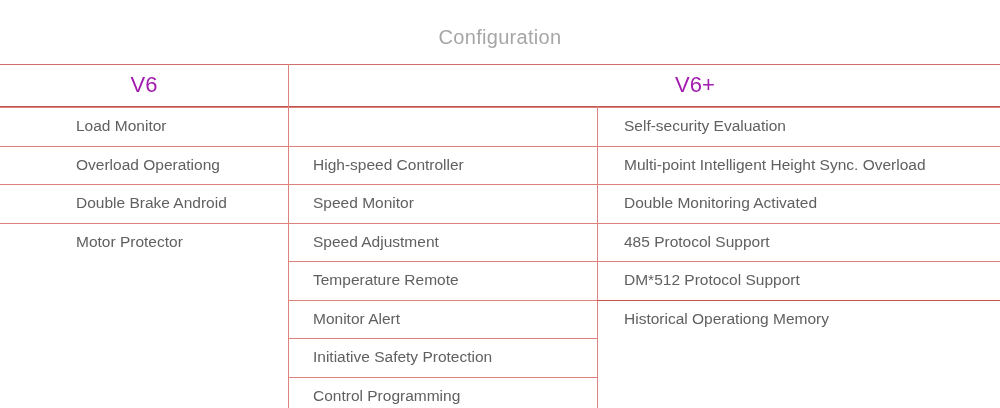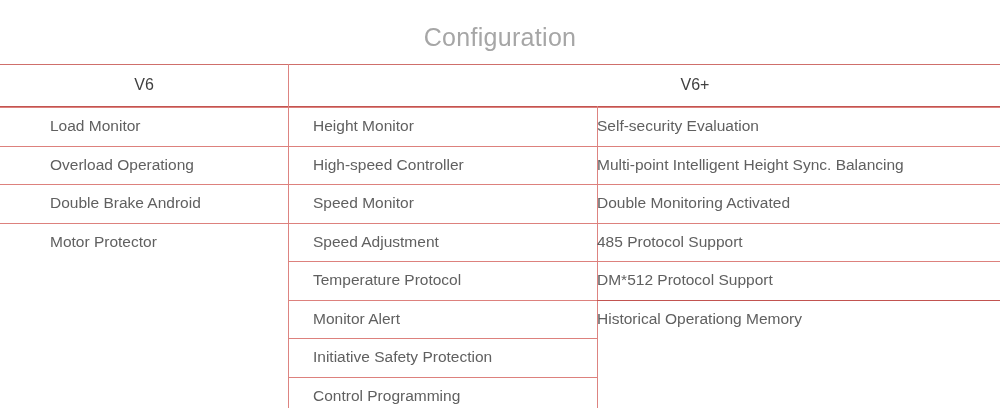--- a/index.html
+++ b/index.html
@@ -20,21 +20,21 @@
     background: #ffffff;
   }
 
   
   .title {
     position: absolute;
     left: 0;
     top: 22px;
     width: 1000px;
     text-align: center;
-    font-size: 25px;
+    font-size: 20px;
     font-weight: 400;
     color: #a6a6a6;
     letter-spacing: 0.3px;
     line-height: 30px;
   }
 
   
   .table {
     position: absolute;
     left: 0;
@@ -62,22 +62,22 @@
     top: 0;
   }
 
   
   .hdr-cell {
     position: absolute;
     top: 2px;
     height: 42px;
     line-height: 42px;
     text-align: center;
-    font-size: 16px;
-    color: #404040;
+    font-size: 22px;
+    color: #a21caf;
     font-weight: 400;
   }
   #hdr-v6  { left: 0;    width: 288px; }
   #hdr-v6p { left: 288px; width: 814px; }
 
   
   .col {
     position: absolute;
     top: 45px;
   }
@@ -87,23 +87,23 @@
 
   .cell {
     position: relative;
     height: 38.5px;
     line-height: 38.5px;
     font-size: 15.5px;
     color: #606060;
     white-space: nowrap;
     overflow: hidden;
   }
-  #col-1 .cell { padding-left: 50px; }
+  #col-1 .cell { padding-left: 76px; }
   #col-2 .cell { padding-left: 25px; }
-  #col-3 .cell { }
+  #col-3 .cell { padding-left: 27px; }
 
   .cell .rule {
     position: absolute;
     left: 0;
     right: 0;
     top: 0;
     height: 0;
     border-top: 1.5px solid #dd817d;
   }
   #col-1 .cell .rule { left: 0; right: 0; }
@@ -144,37 +144,36 @@
       </div>
       <div class="cell">
         <div class="rule"></div>
         <span>Motor Protector</span>
       </div>
     </div>
 
     <div class="col" id="col-2">
       <div class="cell">
         <div class="rule"></div>
-        <span>Height Monitor</span>
       </div>
       <div class="cell">
         <div class="rule"></div>
         <span>High-speed Controller</span>
       </div>
       <div class="cell">
         <div class="rule"></div>
         <span>Speed Monitor</span>
       </div>
       <div class="cell">
         <div class="rule"></div>
         <span>Speed Adjustment</span>
       </div>
       <div class="cell">
         <div class="rule"></div>
-        <span>Temperature Protocol</span>
+        <span>Temperature Remote</span>
       </div>
       <div class="cell">
         <div class="rule"></div>
         <span>Monitor Alert</span>
       </div>
       <div class="cell">
         <div class="rule"></div>
         <span>Initiative Safety Protection</span>
       </div>
       <div class="cell">
@@ -183,21 +182,21 @@
       </div>
     </div>
 
     <div class="col" id="col-3">
       <div class="cell">
         <div class="rule"></div>
         <span>Self-security Evaluation</span>
       </div>
       <div class="cell">
         <div class="rule"></div>
-        <span>Multi-point Intelligent Height Sync. Balancing</span>
+        <span>Multi-point Intelligent Height Sync. Overload</span>
       </div>
       <div class="cell">
         <div class="rule"></div>
         <span>Double Monitoring Activated</span>
       </div>
       <div class="cell">
         <div class="rule"></div>
         <span>485 Protocol Support</span>
       </div>
       <div class="cell">

